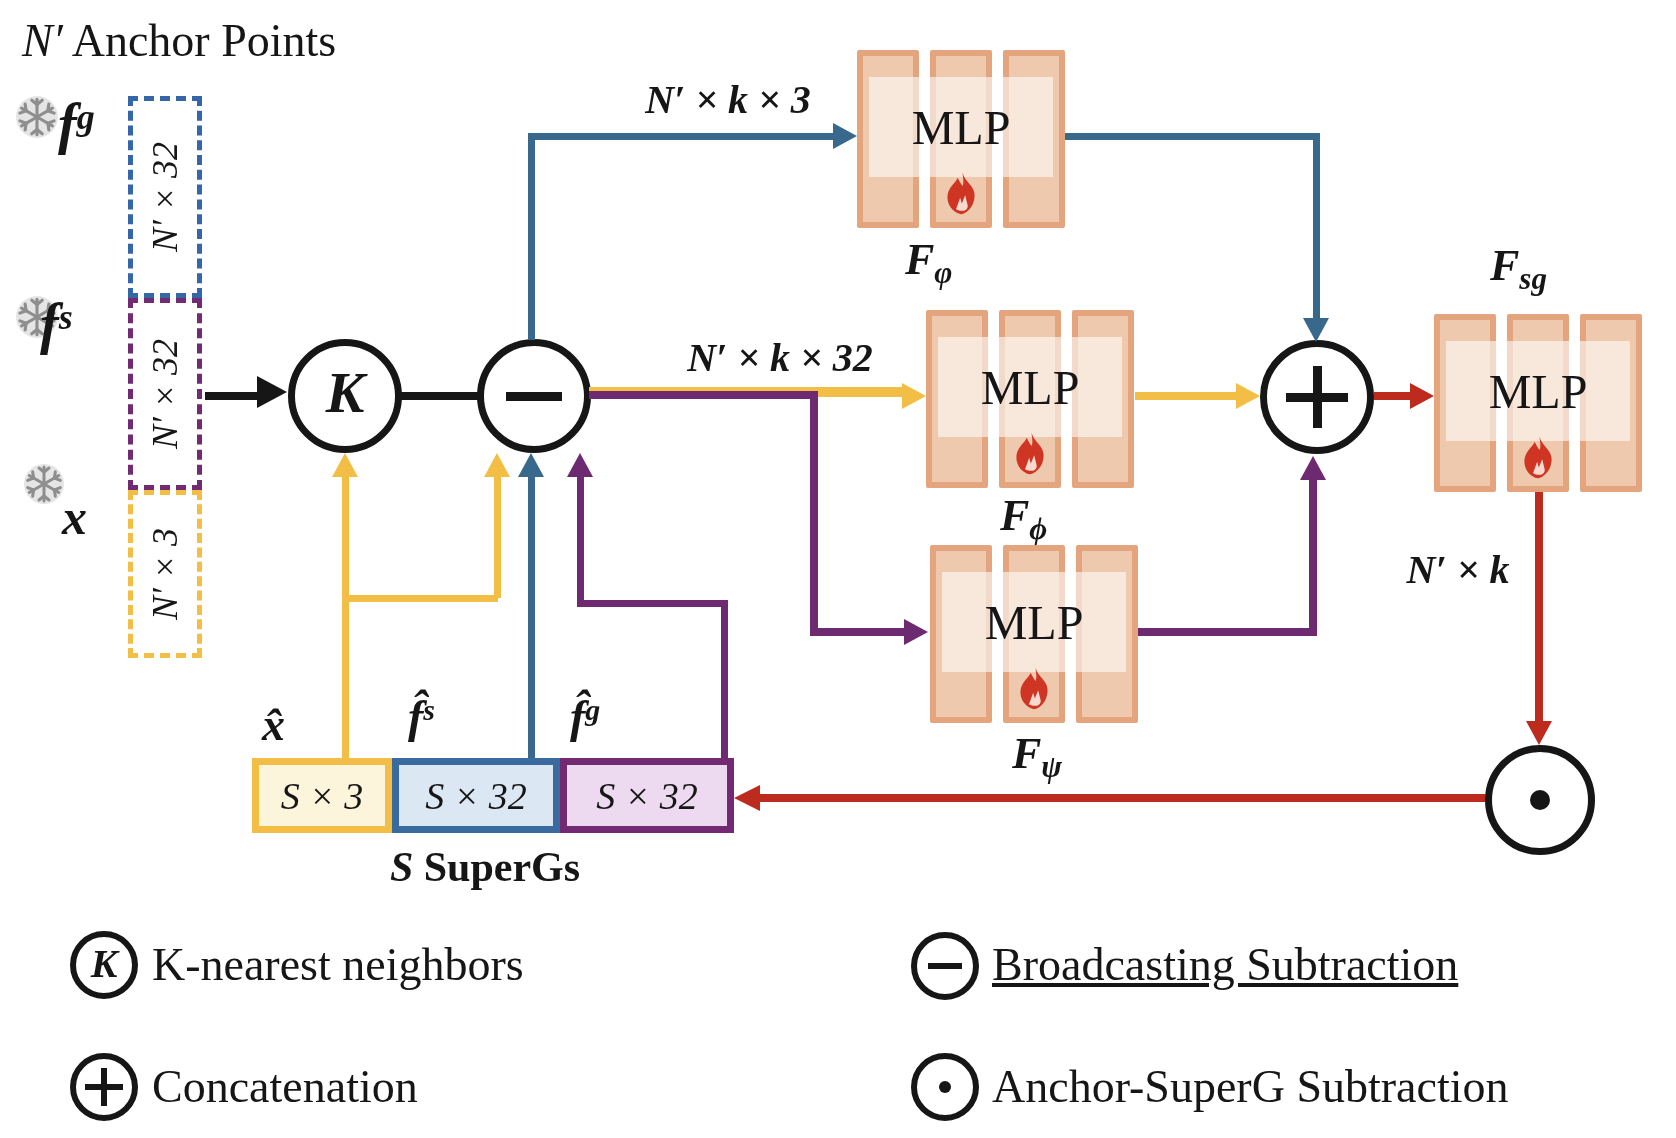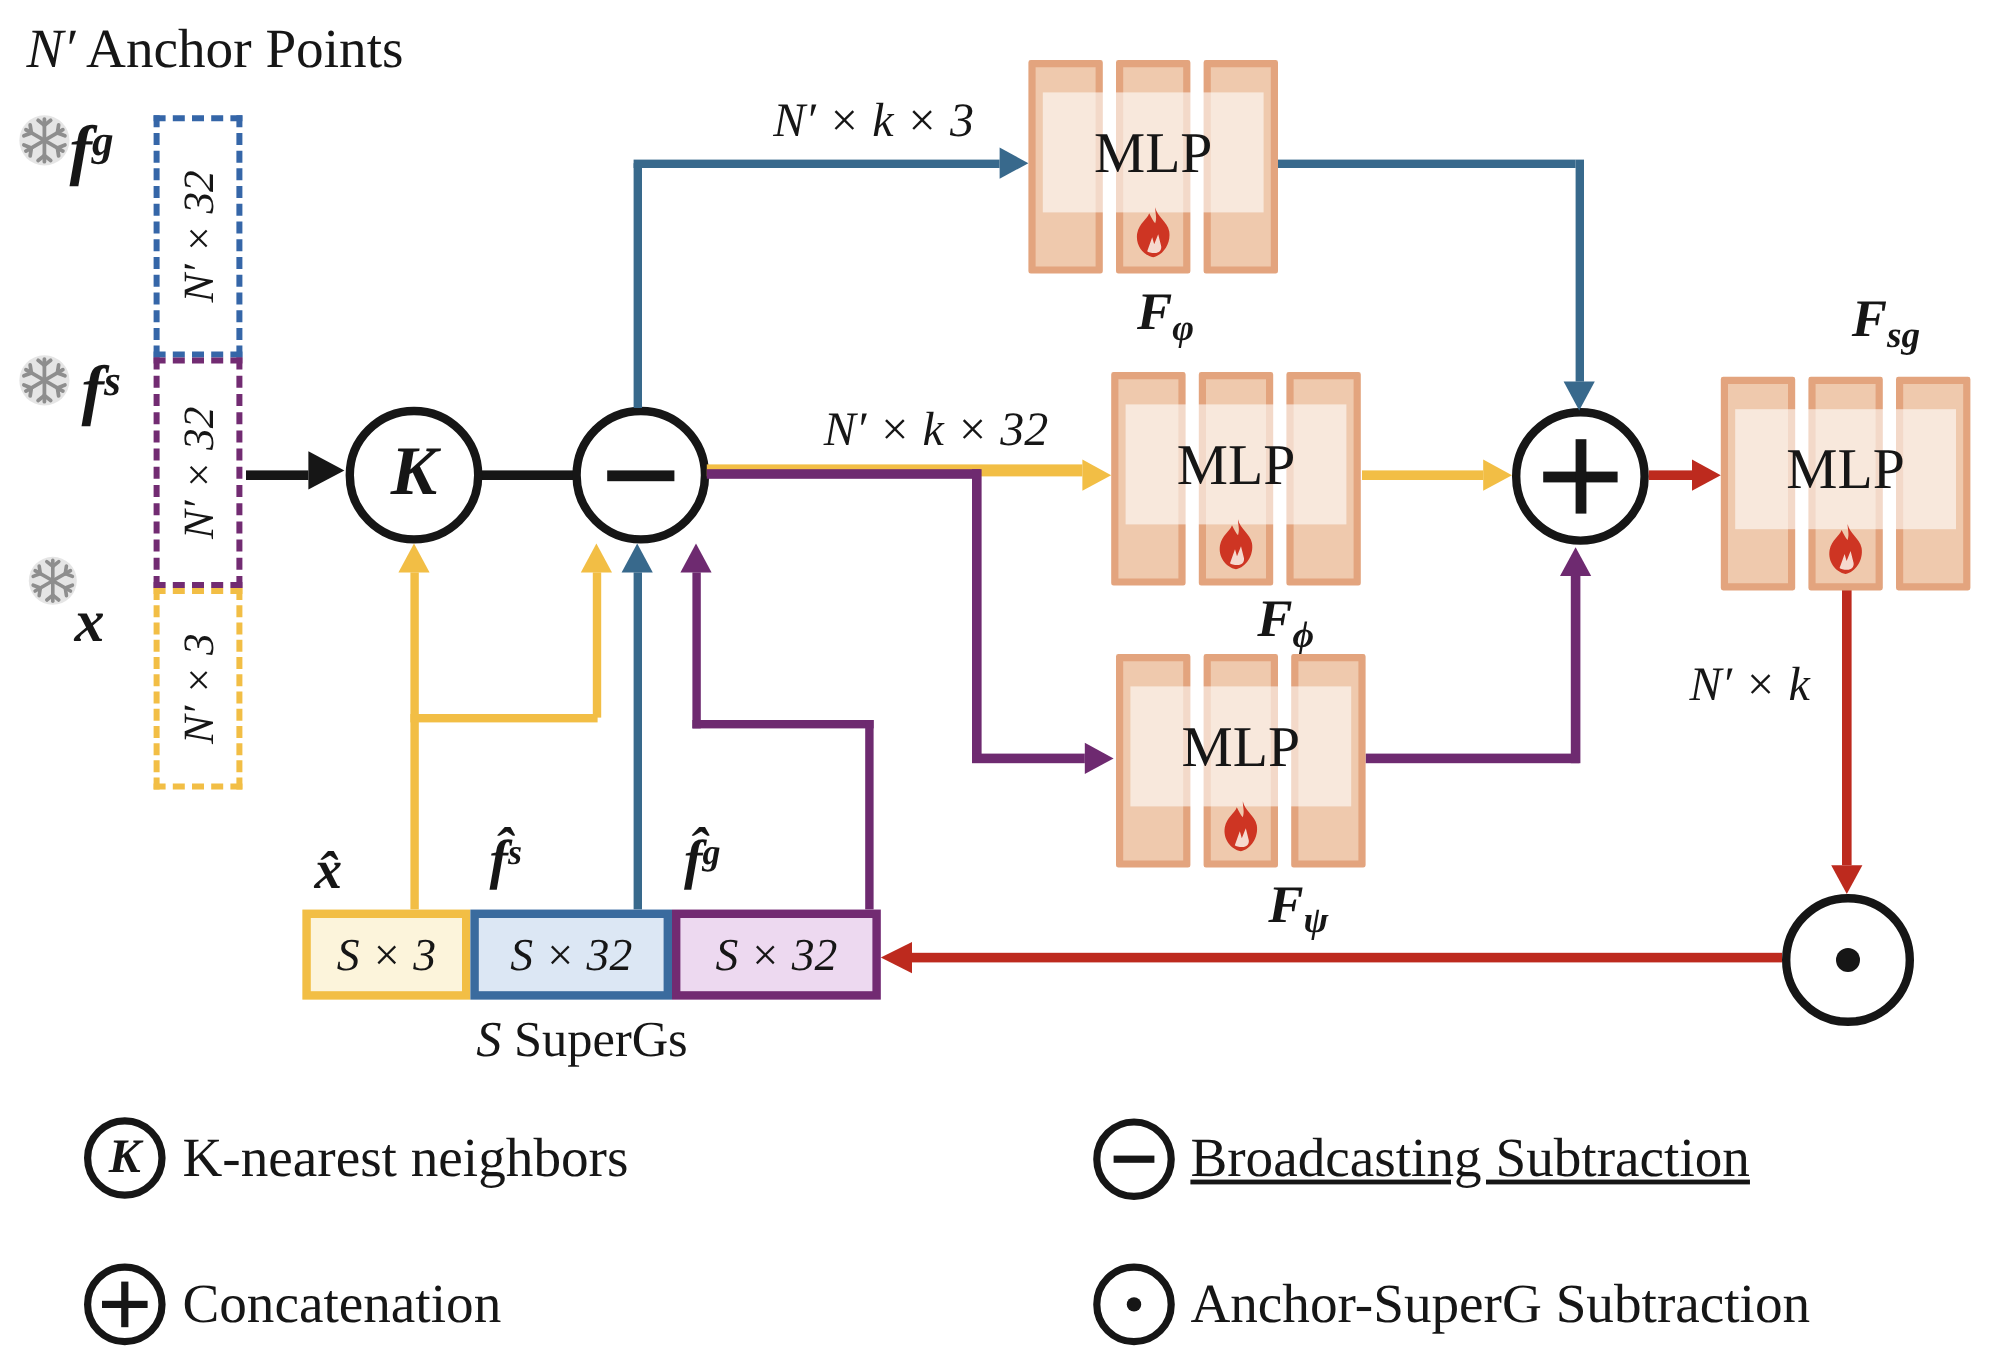--- a/index.html
+++ b/index.html
@@ -23,22 +23,22 @@
   
   .mlp{position:absolute;width:208px;height:178px;}
   .mlpbar{position:absolute;top:0;bottom:0;width:62px;box-sizing:border-box;
           background:#EFC9AD;border:6px solid #E3A47E;border-radius:2px;}
   .mb1{left:0;} .mb2{left:73px;} .mb3{left:146px;}
   .mlpband{position:absolute;left:12px;right:12px;top:27px;height:100px;background:rgba(255,255,255,0.58);}
   .mlptext{position:absolute;left:0;width:100%;top:54px;text-align:center;font-size:48px;line-height:1;}
   .fire{position:absolute;left:84px;top:118px;}
   
   .math{font-style:italic;font-size:40px;white-space:nowrap;}
-  .ctr{text-align:center;}
-  .fnl{position:absolute;font-style:italic;font-weight:700;font-size:44px;white-space:nowrap;text-align:right;}
+  .ctr{text-align:center;font-weight:bold;}
+  .fnl{position:absolute;font-style:italic;font-weight:700;font-size:44px;white-space:nowrap;text-align:left;}
   .fsub{font-size:31px;position:relative;top:9px;}
   .varbig{font-style:italic;font-weight:700;font-size:56px;line-height:1;}
   .varsup{font-style:italic;font-weight:700;font-size:36px;vertical-align:14px;}
   .boxdim{position:absolute;box-sizing:border-box;display:flex;align-items:center;justify-content:center;
           font-style:italic;font-size:38px;}
   .hatlbl{position:absolute;font-style:italic;font-weight:700;font-size:46px;white-space:nowrap;}
   .hatsup{font-size:30px;vertical-align:12px;}
   
   .legnode{position:absolute;width:68px;height:68px;border:6px solid #161616;border-radius:50%;
            background:#fff;box-sizing:border-box;display:flex;align-items:center;justify-content:center;}
@@ -121,21 +121,21 @@
           <line x1="22" y1="10" x2="17" y2="6"></line>
           <line x1="22" y1="10" x2="27" y2="6"></line>
         </g>
       <g transform="rotate(300 22 22)">
           <line x1="22" y1="22" x2="22" y2="5"></line>
           <line x1="22" y1="10" x2="17" y2="6"></line>
           <line x1="22" y1="10" x2="27" y2="6"></line>
         </g>
     </g>
   </svg>
-  <div class="abs" style="left:68px;top:296px;">
+  <div class="abs" style="left:40px;top:296px;">
     <span class="varbig">f</span><span class="varsup">s</span>
   </div>
 
   <svg class="abs" style="left:22px;top:462px;" width="44" height="44" viewBox="0 0 44 44">
     <circle cx="22" cy="22" r="20" fill="#CFCFCF" opacity="0.55"></circle>
     <g stroke="#8E8E8E" stroke-width="3" stroke-linecap="round">
       <g>
           <line x1="22" y1="22" x2="22" y2="5"></line>
           <line x1="22" y1="10" x2="17" y2="6"></line>
           <line x1="22" y1="10" x2="27" y2="6"></line>

